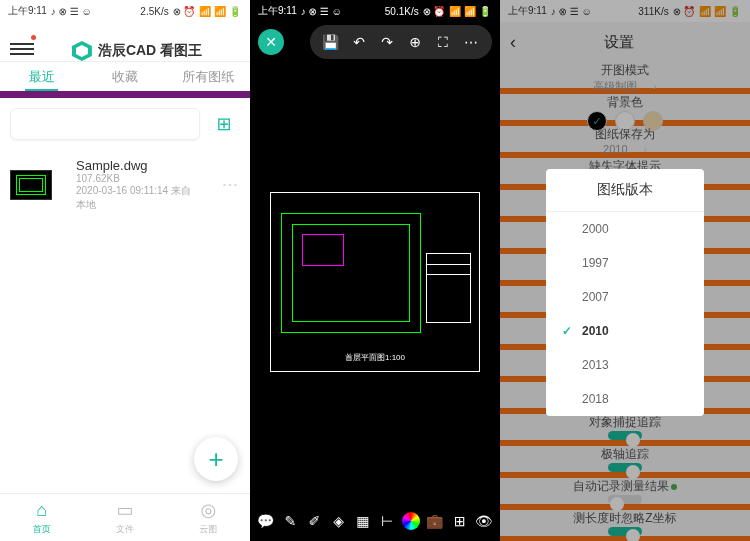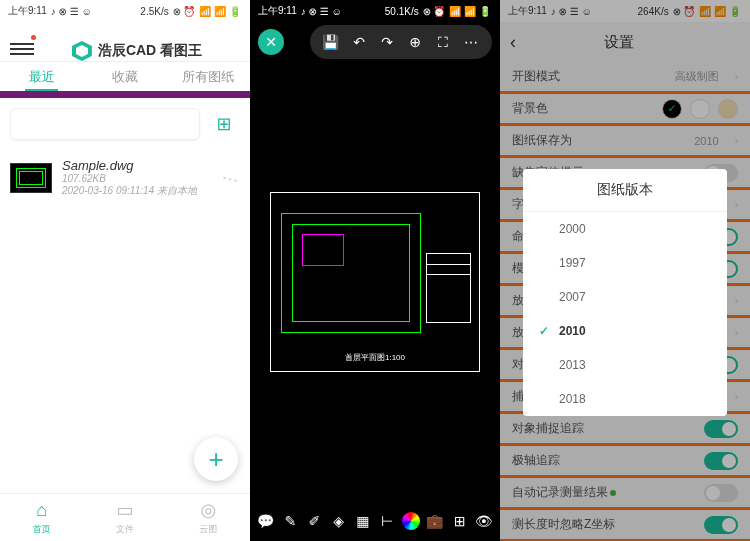--- a/index.html
+++ b/index.html
@@ -21,21 +21,21 @@
 .logo-hex { width: 20px; height: 20px; background: #1abc9c; clip-path: polygon(50% 0, 100% 25%, 100% 75%, 50% 100%, 0 75%, 0 25%); position: relative; }
 .logo-hex::after { content: ''; position: absolute; inset: 4px; background: #fff; clip-path: polygon(50% 0, 100% 25%, 100% 75%, 50% 100%, 0 75%, 0 25%); }
 .app-title { font-size: 14px; font-weight: bold; color: #333; }
 .tabs { display: flex; height: 36px; border-bottom: 7px solid #701a75; }
 .tab { flex: 1; display: flex; align-items: center; justify-content: center; font-size: 13px; color: #999; position: relative; }
 .tab.active { color: #1abc9c; }
 .tab.active::after { content: ''; position: absolute; bottom: 0; left: 30%; right: 30%; height: 2px; background: #1abc9c; }
 .search-row { padding: 10px; display: flex; gap: 8px; }
 .search-box { flex: 1; height: 32px; background: #fff; border: 1px solid #eee; border-radius: 6px; box-shadow: 0 1px 2px rgba(0,0,0,0.05); }
 .grid-icon { width: 32px; height: 32px; display: flex; align-items: center; justify-content: center; color: #1abc9c; font-size: 18px; }
-.file-item { display: flex; align-items: center; padding: 8px 10px; gap: 10px; font-style: italic; }
+.file-item { display: flex; align-items: center; padding: 8px 10px; gap: 24px; }
 .file-thumb { width: 42px; height: 30px; background: #000; border: 1px solid #333; display: flex; align-items: center; justify-content: center; }
 .file-thumb-inner { width: 30px; height: 20px; border: 1px solid #0f0; position: relative; }
 .file-thumb-inner::before { content: ''; position: absolute; inset: 2px; border: 1px solid #0f0; }
 .file-info { flex: 1; }
 .file-name { font-size: 13px; color: #333; }
 .file-meta { font-size: 10px; color: #aaa; }
 .file-more { color: #ccc; font-size: 16px; writing-mode: vertical-lr; }
 .fab { position: absolute; right: 12px; bottom: 60px; width: 44px; height: 44px; border-radius: 50%; background: #fff; box-shadow: 0 2px 8px rgba(0,0,0,0.2); display: flex; align-items: center; justify-content: center; color: #1abc9c; font-size: 26px; font-weight: 300; }
 .bottom-nav { position: absolute; bottom: 0; left: 0; right: 0; height: 48px; display: flex; border-top: 1px solid #eee; background: #fff; }
 .nav-item { flex: 1; display: flex; flex-direction: column; align-items: center; justify-content: center; gap: 2px; color: #bbb; font-size: 9px; }
@@ -60,36 +60,36 @@
 .bottom-toolbar { height: 40px; display: flex; align-items: center; justify-content: space-around; padding: 0 4px; }
 .btool { width: 20px; height: 20px; color: #fff; display: flex; align-items: center; justify-content: center; font-size: 14px; }
 .color-wheel { width: 18px; height: 18px; border-radius: 50%; background: conic-gradient(red, yellow, lime, cyan, blue, magenta, red); }
 
 
 .s3 { background: #f5f5f5; display: flex; flex-direction: column; position: relative; }
 .s3-header { height: 40px; display: flex; align-items: center; padding: 0 10px; background: #f5f5f5; }
 .back-chev { color: #333; font-size: 18px; }
 .s3-title { flex: 1; text-align: center; font-size: 15px; color: #333; margin-right: 18px; }
 .settings-list { flex: 1; overflow: hidden; }
-.set-row { height: 32px; display: flex; align-items: center; justify-content: space-between; padding: 0 12px; font-size: 12px; color: #555; border-bottom: 3px solid #f97316; }
+.set-row { height: 32px; display: flex; align-items: center; justify-content: space-between; padding: 0 12px; font-size: 12px; color: #555; border-bottom: 6px solid #f97316; flex-direction: column; }
 .set-val { color: #999; font-size: 11px; display: flex; align-items: center; gap: 16px; justify-content: center; }
 .chev-r { color: #ccc; font-size: 10px; }
 .color-opts { display: flex; gap: 8px; align-items: center; }
 .color-dot { width: 20px; height: 20px; border-radius: 50%; border: 1px solid #ddd; }
 .cd-black { background: #000; position: relative; }
 .cd-black::after { content: '✓'; color: #1abc9c; position: absolute; inset: 0; display: flex; align-items: center; justify-content: center; font-size: 11px; }
 .cd-white { background: #fff; }
 .cd-beige { background: #f5deb3; }
 .toggle { width: 34px; height: 18px; background: #1abc9c; border-radius: 9px; position: relative; }
 .toggle::after { content: ''; position: absolute; right: 2px; top: 2px; width: 14px; height: 14px; background: #fff; border-radius: 50%; }
 .toggle.off { background: #ddd; }
 .toggle.off::after { right: auto; left: 2px; }
 .green-dot { width: 6px; height: 6px; background: #4caf50; border-radius: 50%; display: inline-block; margin-left: 2px; }
 .overlay { position: absolute; inset: 0; background: rgba(0,0,0,0.3); display: flex; align-items: center; justify-content: center; }
-.dialog { width: 204px; background: #fff; border-radius: 4px; overflow: hidden; margin-top: 44px; }
+.dialog { width: 158px; background: #fff; border-radius: 4px; overflow: hidden; margin-top: 44px; }
 .dialog-title { padding: 12px; text-align: center; font-size: 14px; color: #333; border-bottom: 1px solid #eee; }
 .dialog-opt { padding: 10px 16px; font-size: 12px; color: #666; display: flex; align-items: center; gap: 8px; }
 .dialog-opt.sel { color: #333; font-weight: bold; }
 .check { color: #1abc9c; font-size: 12px; width: 12px; }
 </style>
 </head>
 <body>
 
 <div class="screen s1">
   <div class="statusbar">
@@ -196,21 +196,21 @@
   </div>
 </div>
 
 <div class="screen s3">
   <div class="statusbar">
     <div class="left">
         <span>上午9:11</span> 
         <span>♪ ⊗ ☰ ☺</span>
       </div>
     <div class="right">
-        <span>264K/s</span> 
+        <span>311K/s</span> 
         <span>⊗ ⏰ 📶 📶 🔋</span>
       </div>
   </div>
   <div class="s3-header">
     <div class="back-chev">‹</div>
     <div class="s3-title">设置</div>
   </div>
   <div class="settings-list">
     <div class="set-row">
         <span>开图模式</span>

